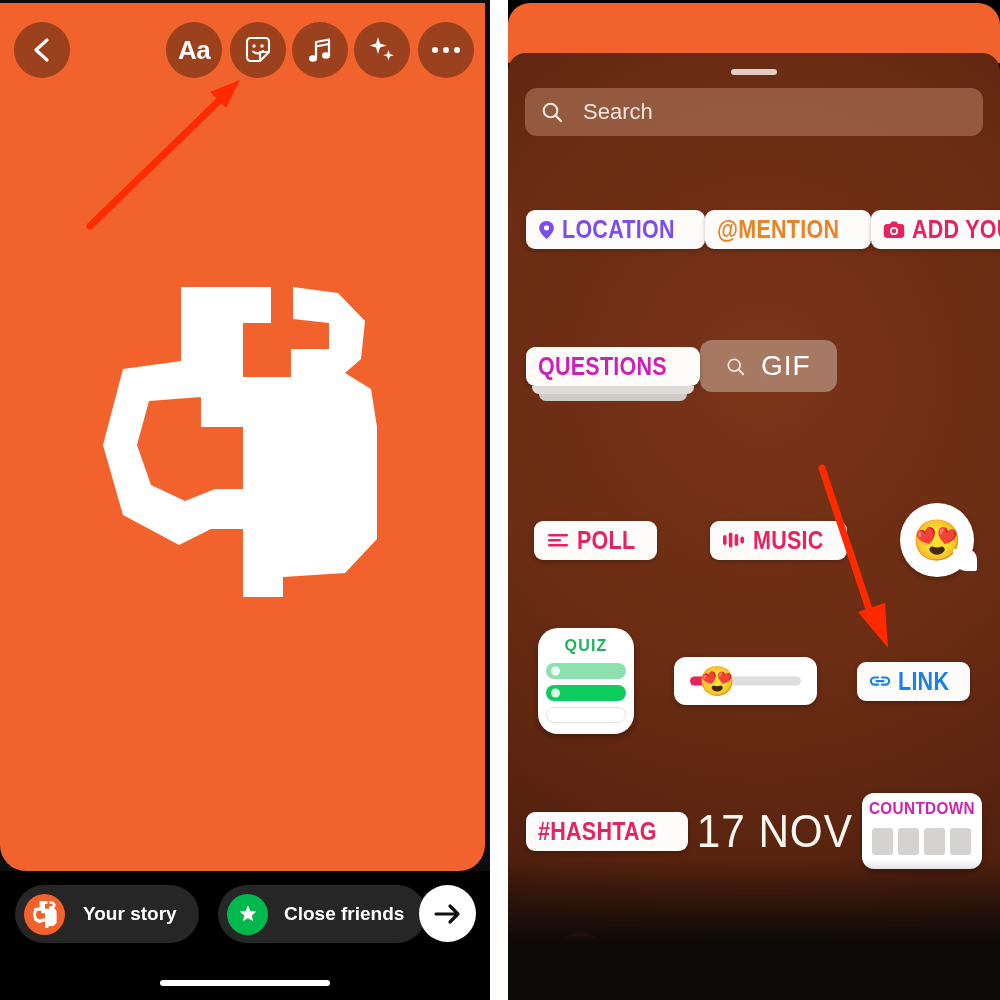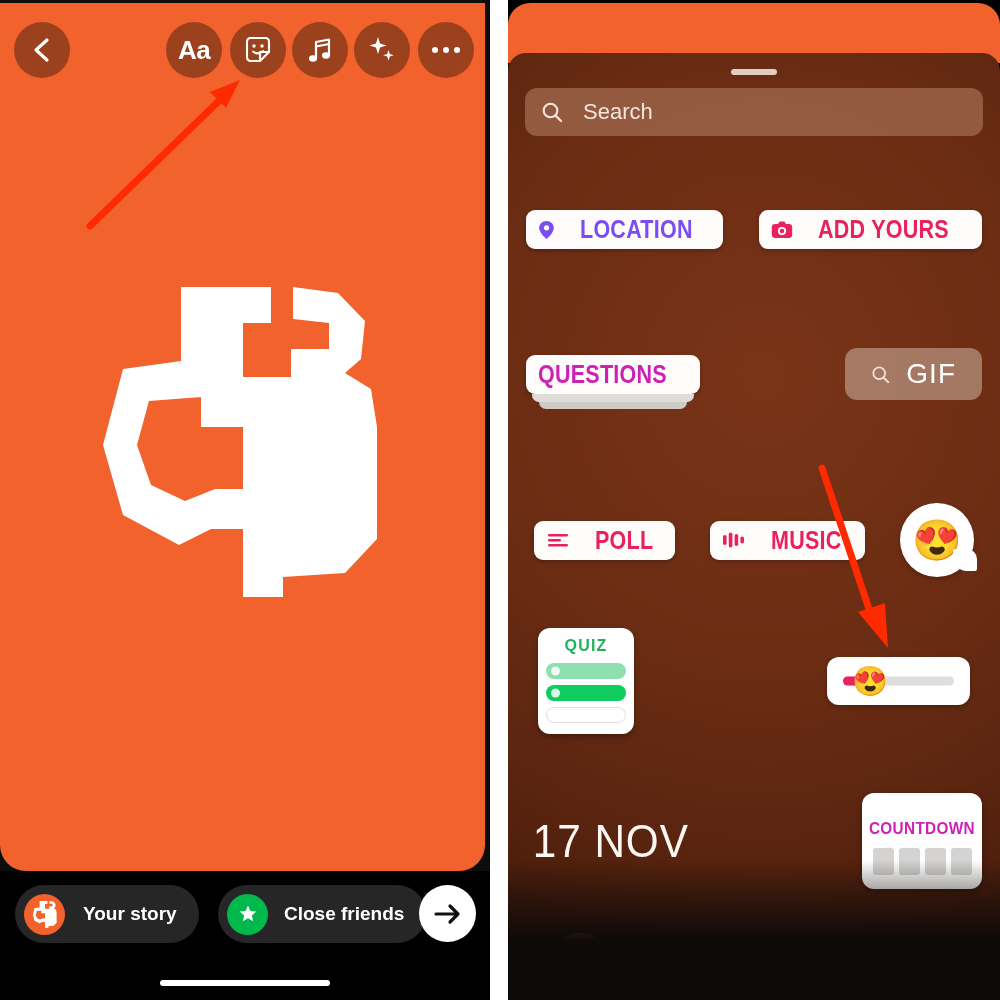--- a/index.html
+++ b/index.html
@@ -108,29 +108,29 @@
   .searchbar {
     position: absolute; left: 17px; top: 35px; width: 458px; height: 48px;
     background: rgba(175,120,92,0.62); border-radius: 12px;
     display: flex; align-items: center; padding: 0 16px;
   }
   .searchbar .sv { margin-right: 12px; display: block; }
   .search-ph { color: #f3e6de; font-size: 22px; margin-left: 8px; }
 
   .stk-row { position: absolute; left: 0; width: 492px; display: flex; align-items: center; }
   .row1 { top: 157px; padding: 0 18px; justify-content: space-between; }
-  .row2 { top: 295px; padding: 0 18px; justify-content: space-between; }
+  .row2 { top: 287px; padding: 0 18px; justify-content: flex-start; }
   .row3 { top: 450px; padding: 0 26px; justify-content: space-between; }
   .row4 { top: 575px; padding: 0 30px; justify-content: space-between; }
   .row5 { top: 740px; padding: 0 18px; justify-content: space-between; }
   .row6 { top: 880px; padding: 0 40px; justify-content: space-between; }
 
   .chip {
     background: #fdfcfa; border-radius: 9px; padding: 5px 12px;
-    display: inline-flex; align-items: center; gap: 25px;
+    display: inline-flex; align-items: center; gap: 7px;
     box-shadow: 0 2px 4px rgba(0,0,0,0.25);
     font-family: "Liberation Sans Narrow", "Liberation Sans", sans-serif;
   }
   .chip .lbl {
     font-size: 25px; font-weight: 700; letter-spacing: 0.3px;
     transform: scaleX(0.86); transform-origin: left center;
     white-space: nowrap;
   }
   .c-loc .lbl    { color: #7b4df0; }
   .c-men .lbl    { color: #e98326; }
@@ -180,21 +180,21 @@
     content: ""; position: absolute; right: 0px; bottom: 4px;
     width: 22px; height: 22px; background: #fff;
     border-radius: 4px 8px 4px 12px; transform: rotate(12deg); z-index: -1;
   }
   .emoji-bubble .tail {
     position: absolute; right: -3px; bottom: 6px; width: 24px; height: 22px;
     background: #fff; border-radius: 2px 10px 2px 14px;
   }
 
   .quiz-card {
-    width: 96px; background: #fff; border-radius: 12px; padding: 9px 8px 11px;
+    width: 96px; background: #fff; border-radius: 20px; padding: 9px 8px 11px;
     box-shadow: 0 3px 6px rgba(0,0,0,0.3);
     display: flex; flex-direction: column; align-items: center; gap: 6px;
   }
   .quiz-title {
     color: #1fb35a; font-size: 16px; font-weight: 700; letter-spacing: 1.2px;
     margin-bottom: 2px;
     font-family: "Liberation Sans Narrow", "Liberation Sans", sans-serif;
   }
   .quiz-bar { width: 100%; height: 16px; border-radius: 8px; position: relative; }
   .qb1 { background: #8fe0b0; }
@@ -214,21 +214,21 @@
                  width: 32px; height: 9px; border-radius: 5px; background: #e8215f; }
   .slider-thumb { position: absolute; left: 25px; top: 50%; transform: translateY(-50%);
                   font-size: 29px; line-height: 1; }
 
   .date-text {
     color: #fdf7f2; font-size: 46px; font-weight: 400; letter-spacing: 1px;
     font-family: "Liberation Sans Narrow", "Liberation Sans", sans-serif;
     transform: scaleX(0.92);
   }
   .countdown-card {
-    background: #fff; border-radius: 12px; padding: 26px 12px 14px; width: 120px;
+    background: #fff; border-radius: 12px; padding: 6px 12px 14px; width: 120px;
     box-shadow: 0 3px 6px rgba(0,0,0,0.3);
     display: flex; flex-direction: column; align-items: center; gap: 9px;
   }
   .countdown-title {
     color: #cf1fb4; font-size: 17px; font-weight: 700; letter-spacing: 0.4px;
     transform: scaleX(0.9);
     font-family: "Liberation Sans Narrow", "Liberation Sans", sans-serif;
   }
   .countdown-cells { display: flex; gap: 5px; }
   .countdown-cells i { width: 21px; height: 27px; background: #d5d3d1; border-radius: 3px; display: block; }
@@ -374,20 +374,23 @@
 
       <div class="stk-row row1">
         <div class="chip c-loc">
           <svg width="17" height="20" viewBox="0 0 17 20">
             <path d="M8.5 1 C4.4 1 1.2 4.1 1.2 8 C1.2 13 8.5 19 8.5 19 C8.5 19 15.8 13 15.8 8
                      C15.8 4.1 12.6 1 8.5 1 Z" fill="#7b4df0"></path>
             <circle cx="8.5" cy="7.8" r="2.6" fill="#fff"></circle>
           </svg>
           <span class="lbl">LOCATION</span>
         </div>
+        <div class="chip c-men">
+          <span class="lbl">@MENTION</span>
+        </div>
         <div class="chip c-add">
           <svg width="22" height="18" viewBox="0 0 22 18">
             <rect x="0.8" y="3" width="20.4" height="14" rx="3.4" fill="#e8215f"></rect>
             <path d="M7 3 L8.6 0.6 L13.4 0.6 L15 3 Z" fill="#e8215f"></path>
             <circle cx="11" cy="10" r="4.1" fill="#fff"></circle>
             <circle cx="11" cy="10" r="2.3" fill="#e8215f"></circle>
           </svg>
           <span class="lbl">ADD YOURS</span>
         </div>
       </div>
@@ -446,23 +449,34 @@
           </span>
           <span class="quiz-bar qb3"></span>
         </div>
 
         <div class="slider-card">
           <span class="slider-track"></span>
           <span class="slider-fill"></span>
           <span class="slider-thumb">😍</span>
         </div>
 
+        <div class="chip c-link">
+          <svg width="22" height="18" viewBox="0 0 22 18">
+            <path d="M9 5.5 L5.5 5.5 A3.6 3.6 0 0 0 5.5 12.7 L9 12.7" fill="none" stroke="#1a80e8" stroke-width="2.2" stroke-linecap="round"></path>
+            <path d="M13 5.5 L16.5 5.5 A3.6 3.6 0 0 1 16.5 12.7 L13 12.7" fill="none" stroke="#1a80e8" stroke-width="2.2" stroke-linecap="round"></path>
+            <path d="M7.5 9.1 L14.5 9.1" stroke="#1a80e8" stroke-width="2.2" stroke-linecap="round"></path>
+          </svg>
+          <span class="lbl">LINK</span>
+        </div>
       </div>
 
       <div class="stk-row row5">
+        <div class="chip c-hash">
+          <span class="lbl">#HASHTAG</span>
+        </div>
         <span class="date-text">17 NOV</span>
         <div class="countdown-card">
           <span class="countdown-title">COUNTDOWN</span>
           <span class="countdown-cells">
             <i></i>
               <i></i>
               <i></i>
               <i></i>
           </span>
         </div>

